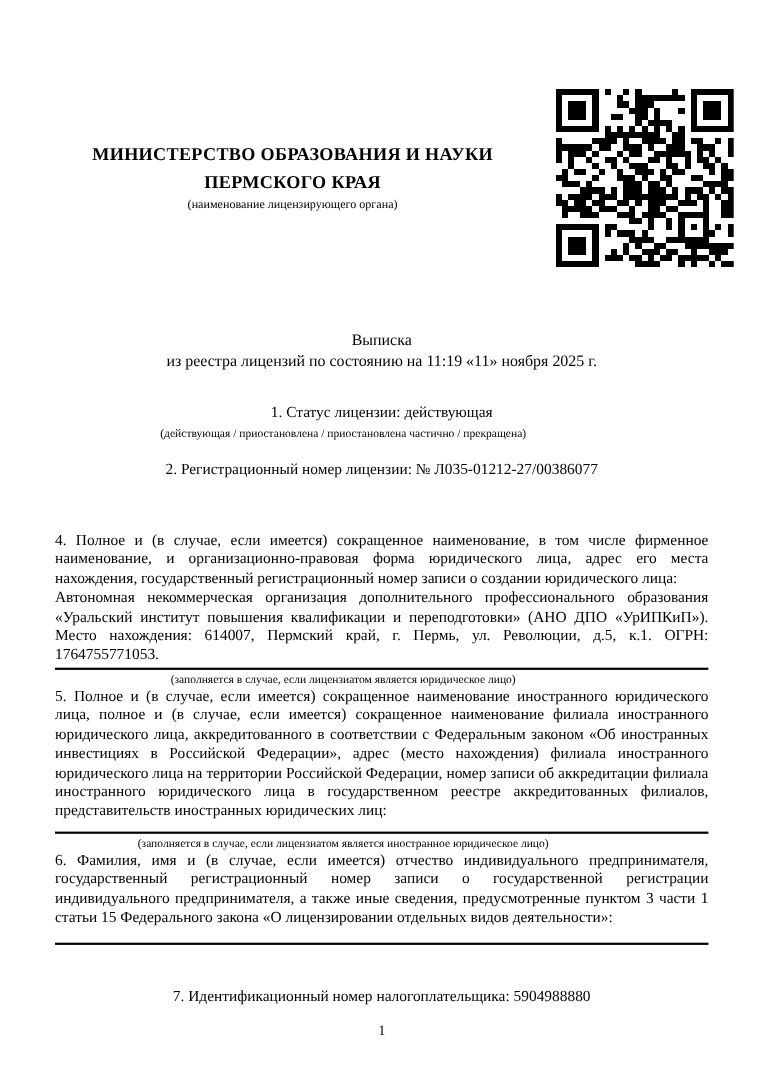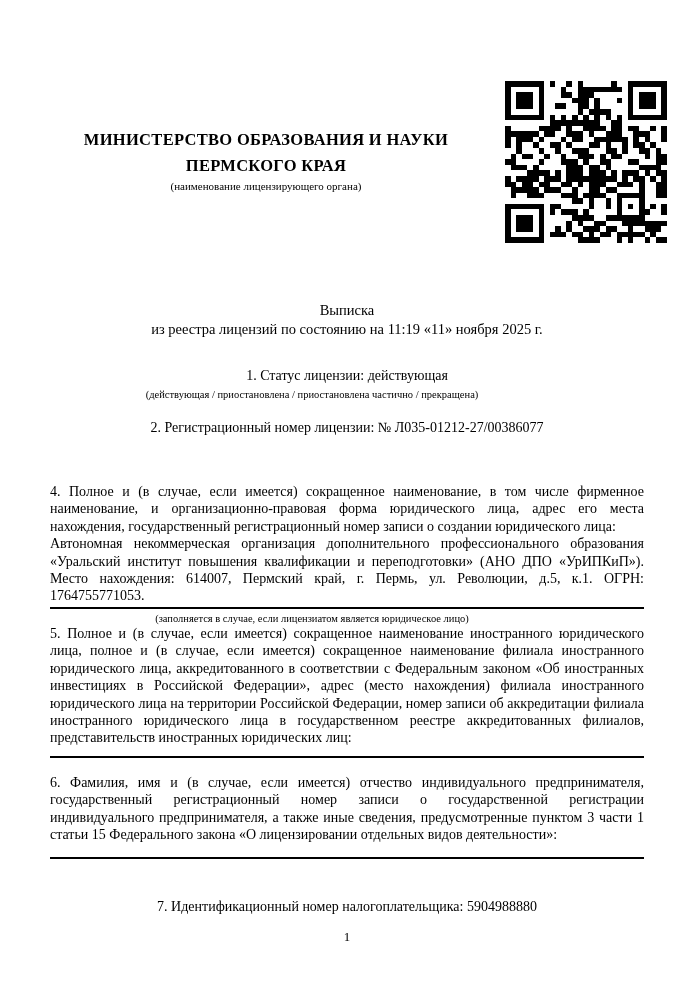--- a/index.html
+++ b/index.html
@@ -519,20 +519,21 @@
   <div class="abs s4">
     <div class="body-text">4. Полное и (в случае, если имеется) сокращенное наименование, в том числе фирменное наименование, и организационно-правовая форма юридического лица, адрес его места нахождения, государственный регистрационный номер записи о создании юридического лица:</div>
     <div class="body-text">Автономная некоммерческая организация дополнительного профессионального образования «Уральский институт повышения квалификации и переподготовки» (АНО ДПО «УрИПКиП»). Место нахождения: 614007, Пермский край, г. Пермь, ул. Революции, д.5, к.1. ОГРН: 1764755771053.</div>
     <div class="rule"></div>
     <div class="caption">(заполняется в случае, если лицензиатом является юридическое лицо)</div>
   </div>
 
   <div class="abs s5">
     <div class="body-text">5. Полное и (в случае, если имеется) сокращенное наименование иностранного юридического лица, полное и (в случае, если имеется) сокращенное наименование филиала иностранного юридического лица, аккредитованного в соответствии с Федеральным законом «Об иностранных инвестициях в Российской Федерации», адрес (место нахождения) филиала иностранного юридического лица на территории Российской Федерации, номер записи об аккредитации филиала иностранного юридического лица в государственном реестре аккредитованных филиалов, представительств иностранных юридических лиц:</div>
     <div class="rule"></div>
+    <div class="caption">(заполняется в случае, если лицензиатом является иностранное юридическое лицо)</div>
   </div>
 
   <div class="abs s6">
     <div class="body-text">6. Фамилия, имя и (в случае, если имеется) отчество индивидуального предпринимателя, государственный регистрационный номер записи о государственной регистрации индивидуального предпринимателя, а также иные сведения, предусмотренные пунктом 3 части 1 статьи 15 Федерального закона «О лицензировании отдельных видов деятельности»:</div>
     <div class="rule"></div>
   </div>
 
   <div class="abs s7">
     <div class="single-line">7. Идентификационный номер налогоплательщика: 5904988880</div>
   </div>

